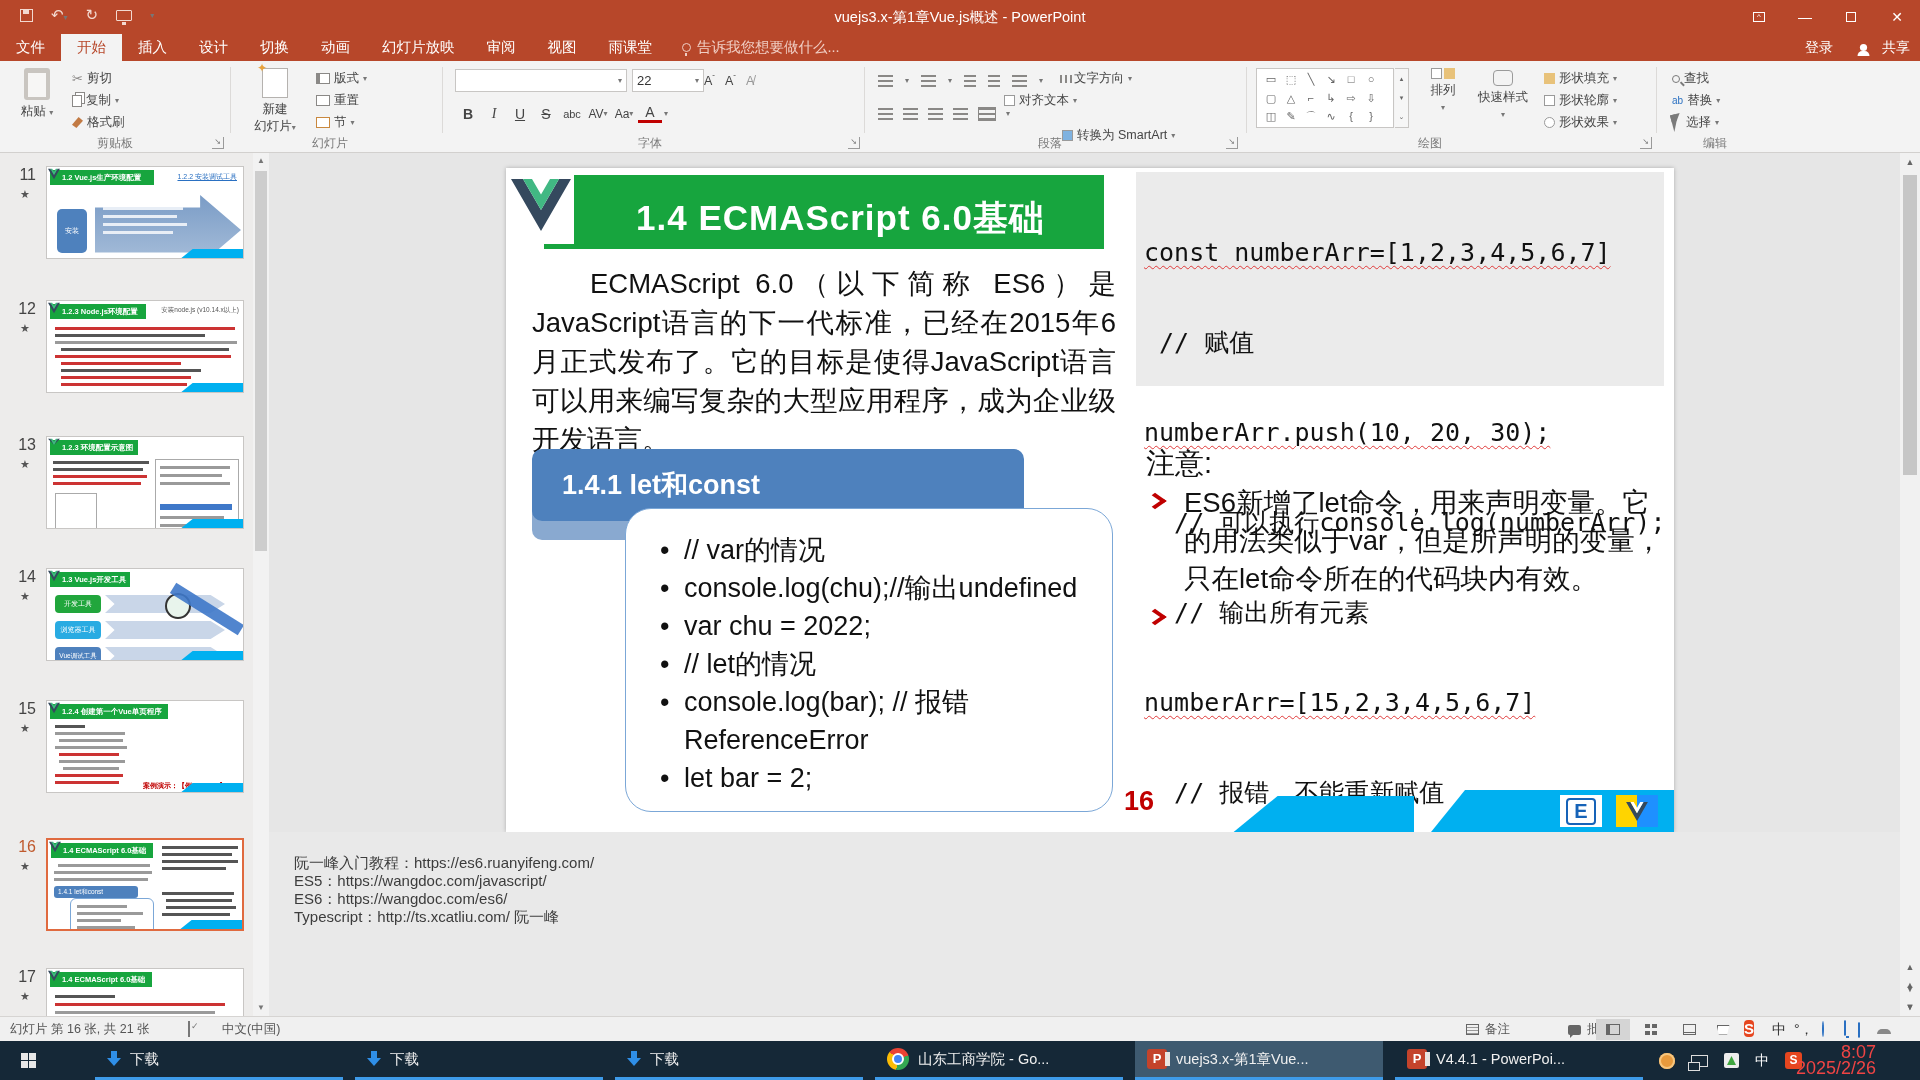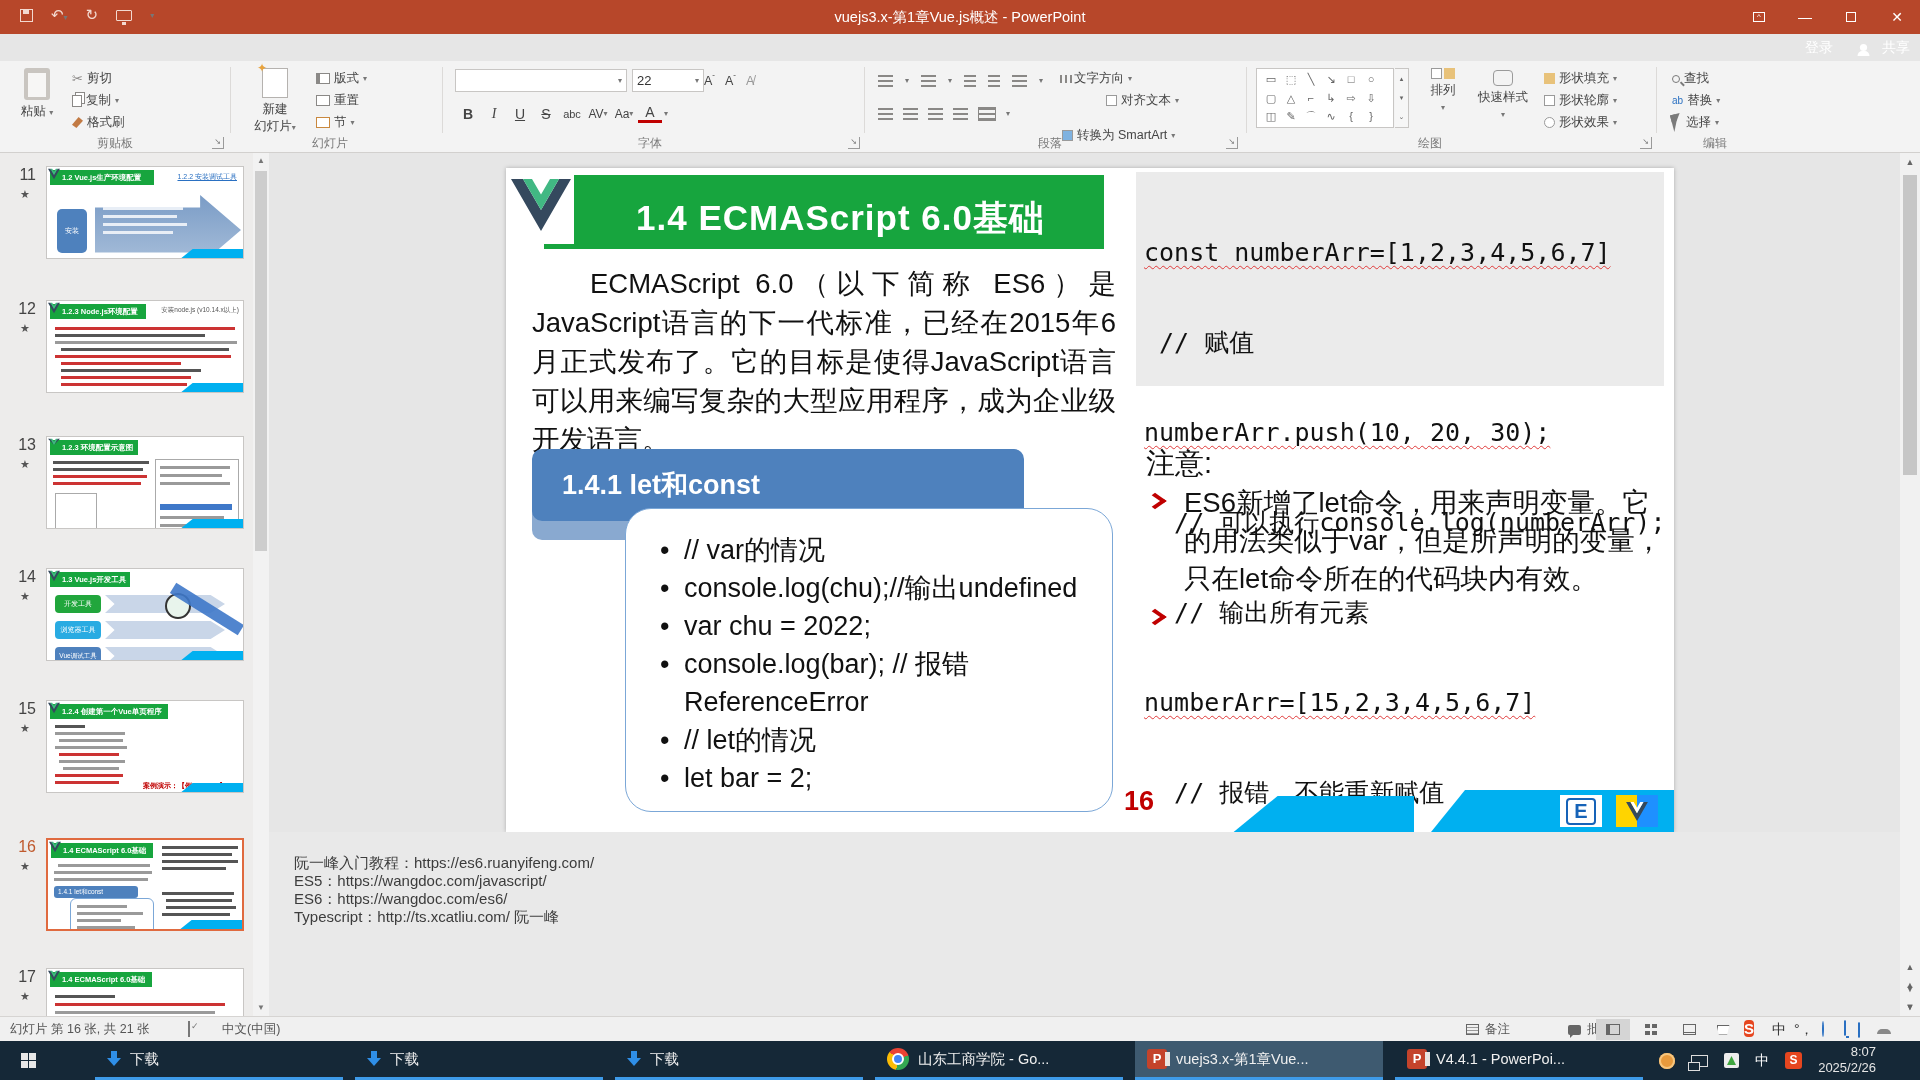--- a/index.html
+++ b/index.html
@@ -164,21 +164,21 @@
   .ic-chrome { width:22px; height:22px; border-radius:50%; background:conic-gradient(from -50deg,#EA4335 0 120deg,#34A853 0 240deg,#FBBC05 0 360deg); position:relative; }
   .ic-chrome::after { content:""; position:absolute; left:5px; top:5px; width:12px; height:12px; background:#4285F4; border:2px solid #fff; border-radius:50%; box-sizing:border-box; }
   .ic-ppt { width:20px; height:20px; background:#C4432B; border-radius:3px; color:#fff; font-weight:bold; font-size:13px; text-align:center; line-height:20px; position:relative; }
   .ic-ppt::after { content:""; position:absolute; right:-3px; top:3px; width:5px; height:14px; background:#E8E4E1; }
   .tray { position:absolute; right:118px; top:0; height:39px; display:flex; align-items:center; gap:16px; }
   .ic-alarm { width:16px; height:16px; border-radius:50%; background:#E89A3C; box-shadow:inset 0 0 0 2px #F7C67E; }
   .ic-proj { width:17px; height:12px; border:1.5px solid #ddd; position:relative; }
   .ic-proj::after { content:""; position:absolute; left:-4px; top:6px; width:10px; height:7px; background:#152837; border:1.5px solid #ddd; }
   .ic-snail { width:15px; height:15px; background:#EDEDED; border-radius:2px; position:relative; }
   .ic-snail::after { content:""; position:absolute; left:3px; top:3px; width:9px; height:9px; background:#3FA53F; clip-path:polygon(0 100%,50% 0,100% 100%); }
-  .tb-clock { position:absolute; right:44px; top:3px; text-align:right; font-size:13px; line-height:16px; color:#e5e5e5; }
+  .tb-clock { position:absolute; right:44px; top:3px; text-align:right; font-size:18px; line-height:16px; color:#ef4444; }
   .sogou-s.sm { width:17px; height:17px; font-size:12px; line-height:17px; border-radius:3px; }
 </style>
 </head>
 <body>
 
 <div id="app">
 
   <div class="abs titlebar">
     <div class="abs qat">
       <span class="ic-save"></span>
@@ -193,20 +193,36 @@
           <span class="ic-ribbonopt">^</span>
         </div>
       <div class="winbtn">—</div>
       <div class="winbtn">
           <span class="ic-restore"></span>
         </div>
       <div class="winbtn">✕</div>
     </div>
   </div>
 
+  <div class="abs menubar">
+    <div class="mtab">文件</div>
+    <div class="mtab active">开始</div>
+    <div class="mtab">插入</div>
+    <div class="mtab">设计</div>
+    <div class="mtab">切换</div>
+    <div class="mtab">动画</div>
+    <div class="mtab">幻灯片放映</div>
+    <div class="mtab">审阅</div>
+    <div class="mtab">视图</div>
+    <div class="mtab">雨课堂</div>
+    <div class="m-search">
+      <span class="ic-bulb"></span>
+      <span>告诉我您想要做什么...</span>
+    </div>
+  </div>
   <div class="menu-right">
     <span>登录</span>
     <span style="display:flex;gap:14px;align-items:center;">
       <span class="ic-person" style="transform:scale(.8)"></span>
       <span>共享</span>
     </span>
   </div>
 
   <div class="abs ribbon">
 
@@ -303,21 +319,21 @@
       <span class="bars"></span>
       <span class="bars"></span>
       <span class="bars" style="width:18px; border:1px solid #8A8886; height:14px;"></span>
       <span class="caret">▾</span>
     </div>
     <div class="smallrow" style="left:1062px; top:7px;">
         <span class="bars" style="width:8px; transform:rotate(90deg);"></span>
         <span>文字方向</span>
         <span class="caret">▾</span>
       </div>
-    <div class="smallrow" style="left:1106px; top:29px;">
+    <div class="smallrow" style="left:1004px; top:29px;">
         <span class="minisq"></span>
         <span>对齐文本</span>
         <span class="caret">▾</span>
       </div>
     <div class="smallrow" style="left:1062px; top:64px;">
         <span class="minisq" style="background:#7FB2E0;"></span>
         <span>转换为 SmartArt</span>
         <span class="caret">▾</span>
       </div>
     <div class="grouplabel" style="left:1000px; width:100px;">段落</div>
@@ -565,22 +581,22 @@
       <div class="s-bluebox2"></div>
       <div class="s-bluebox">
         <div class="s-secttitle"><span>1.4.1  let和const</span></div>
       </div>
 
       <div class="s-callout">
         <ul class="s-bullets">
           <li>// var的情况</li>
           <li class="wavy-child">console.log(chu);//输出undefined</li>
           <li>var chu = 2022;</li>
+          <li>// let的情况</li>
           <li>console.log(bar); // 报错 ReferenceError</li>
-          <li>// let的情况</li>
           <li>let bar = 2;</li>
         </ul>
       </div>
 
       <div class="s-code">
         <div><span class="wavy">const numberArr=[1,2,3,4,5,6,7]</span></div>
         <div> // 赋值</div>
         <div><span class="wavy">numberArr.push(10, 20, 30);</span></div>
         <div>  // 可以执行console.log(numberArr);</div>
         <div>  // 输出所有元素</div>

